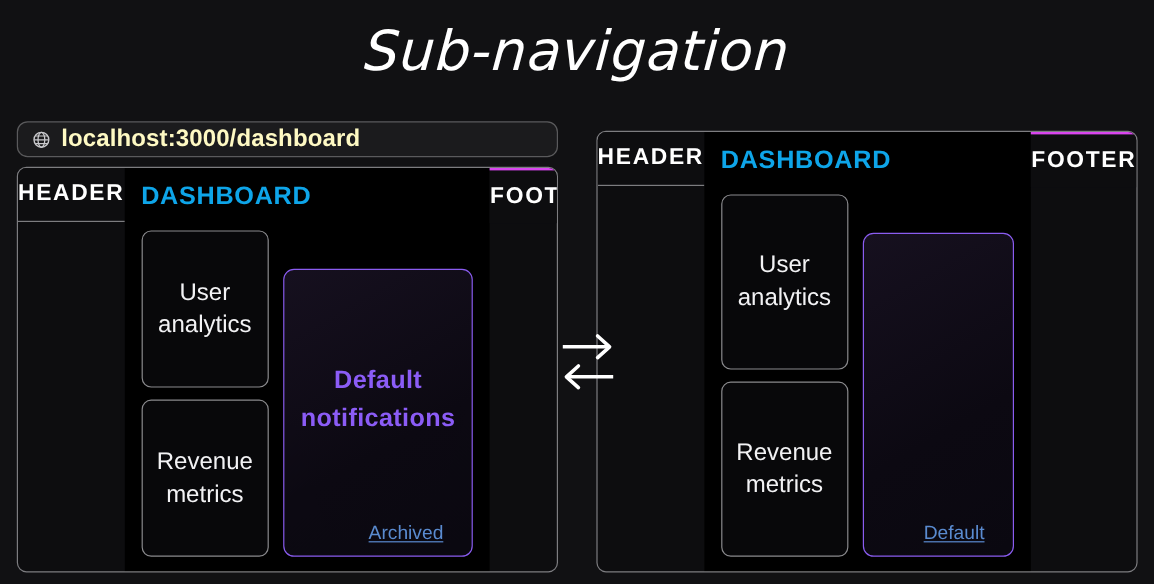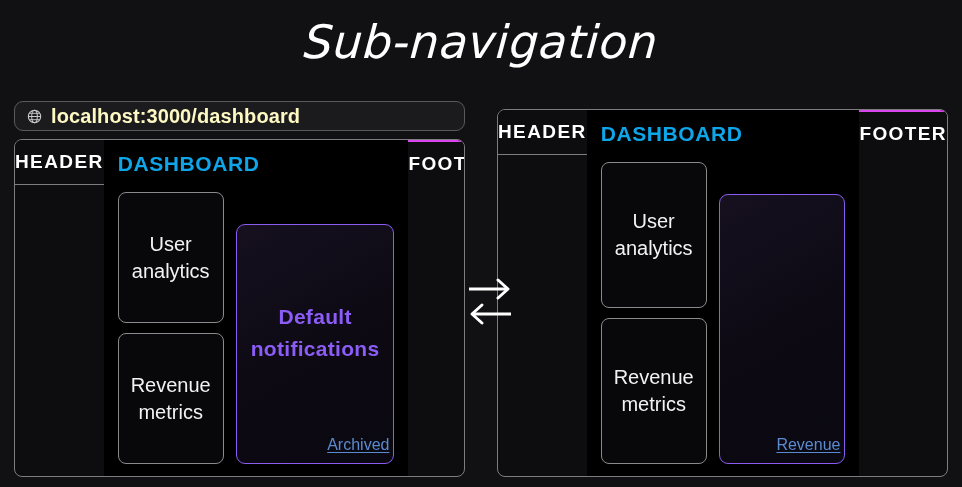--- a/index.html
+++ b/index.html
@@ -165,21 +165,21 @@
   .notif-label {
     text-align: center;
     color: #8B5CF6;
     font-size: 21px;
     line-height: 32px;
     font-weight: bold;
     letter-spacing: 0.3px;
   }
   .notif-link {
     position: absolute;
-    right: 4px;
+    right: 24px;
     bottom: 8px;
     color: #5A8BD0;
     font-size: 16px;
     line-height: 20px;
     text-decoration: underline;
     text-underline-offset: 2px;
     cursor: pointer;
   }
 
   
@@ -242,21 +242,21 @@
       <div class="content">
         <div class="section-title">DASHBOARD</div>
 
         <div class="cards">
           <div class="col-left">
             <div class="card">User analytics</div>
             <div class="card">Revenue metrics</div>
           </div>
 
           <div class="notif">
-            <a class="notif-link">Revenue</a>
+            <a class="notif-link">Default</a>
           </div>
         </div>
       </div>
 
       <div class="bar footer">FOOTER</div>
     </div>
   </div>
 
 </div>
 

